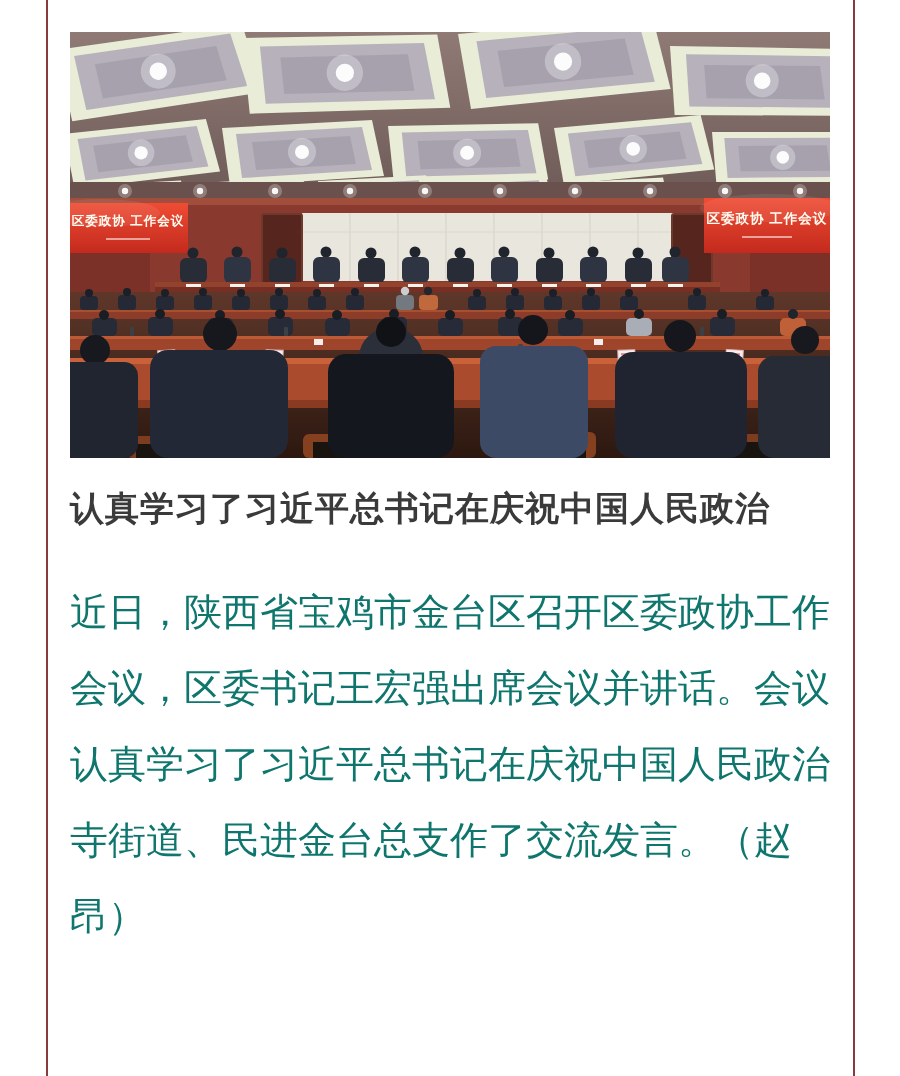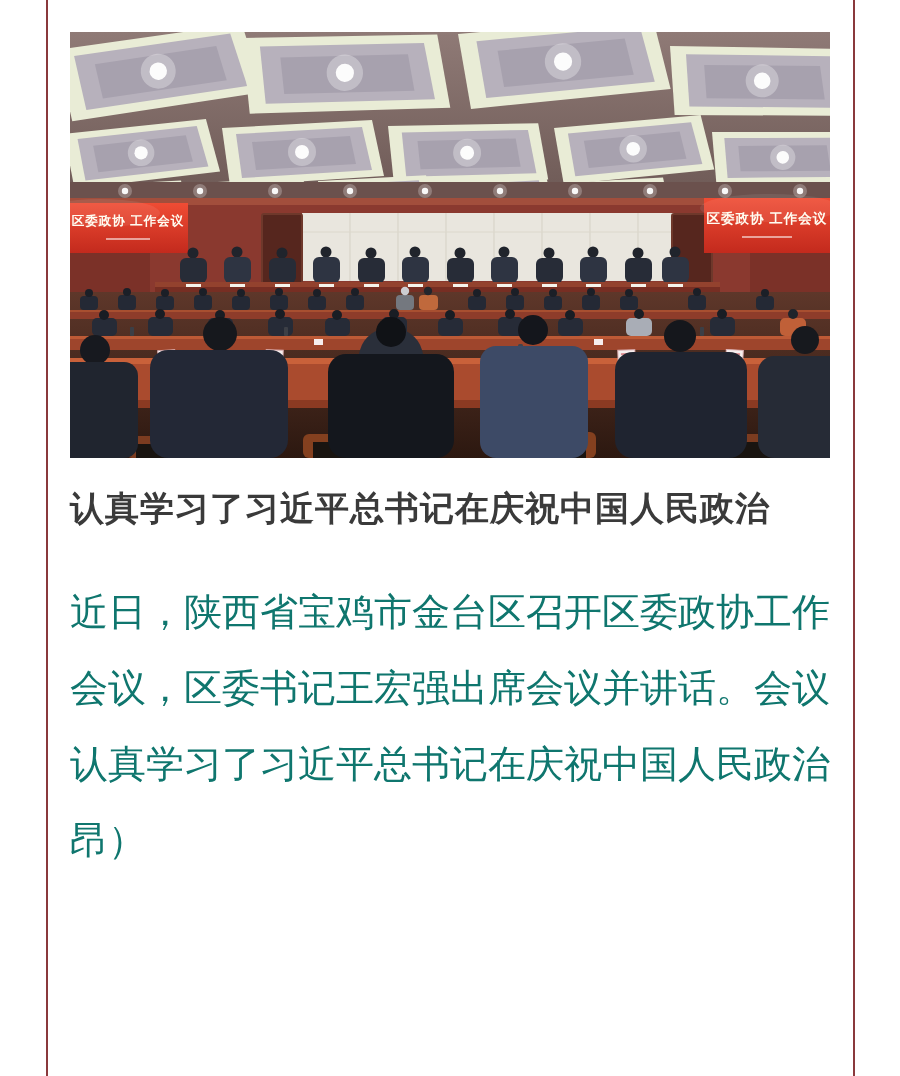--- a/index.html
+++ b/index.html
@@ -324,16 +324,17 @@
       </g>
     </svg>
   </div>
 
   <div id="headline">认真学习了习近平总书记在庆祝中国人民政治</div>
 
   <div id="body-text">
     <div class="bline">近日，陕西省宝鸡市金台区召开区委政协工作</div>
     <div class="bline">会议，区委书记王宏强出席会议并讲话。会议</div>
     <div class="bline">认真学习了习近平总书记在庆祝中国人民政治</div>
+    <div class="bline">寺街道、民进金台总支作了交流发言。（赵</div>
     <div class="bline">昂）</div>
   </div>
 
 </div>
 
 </body></html>

